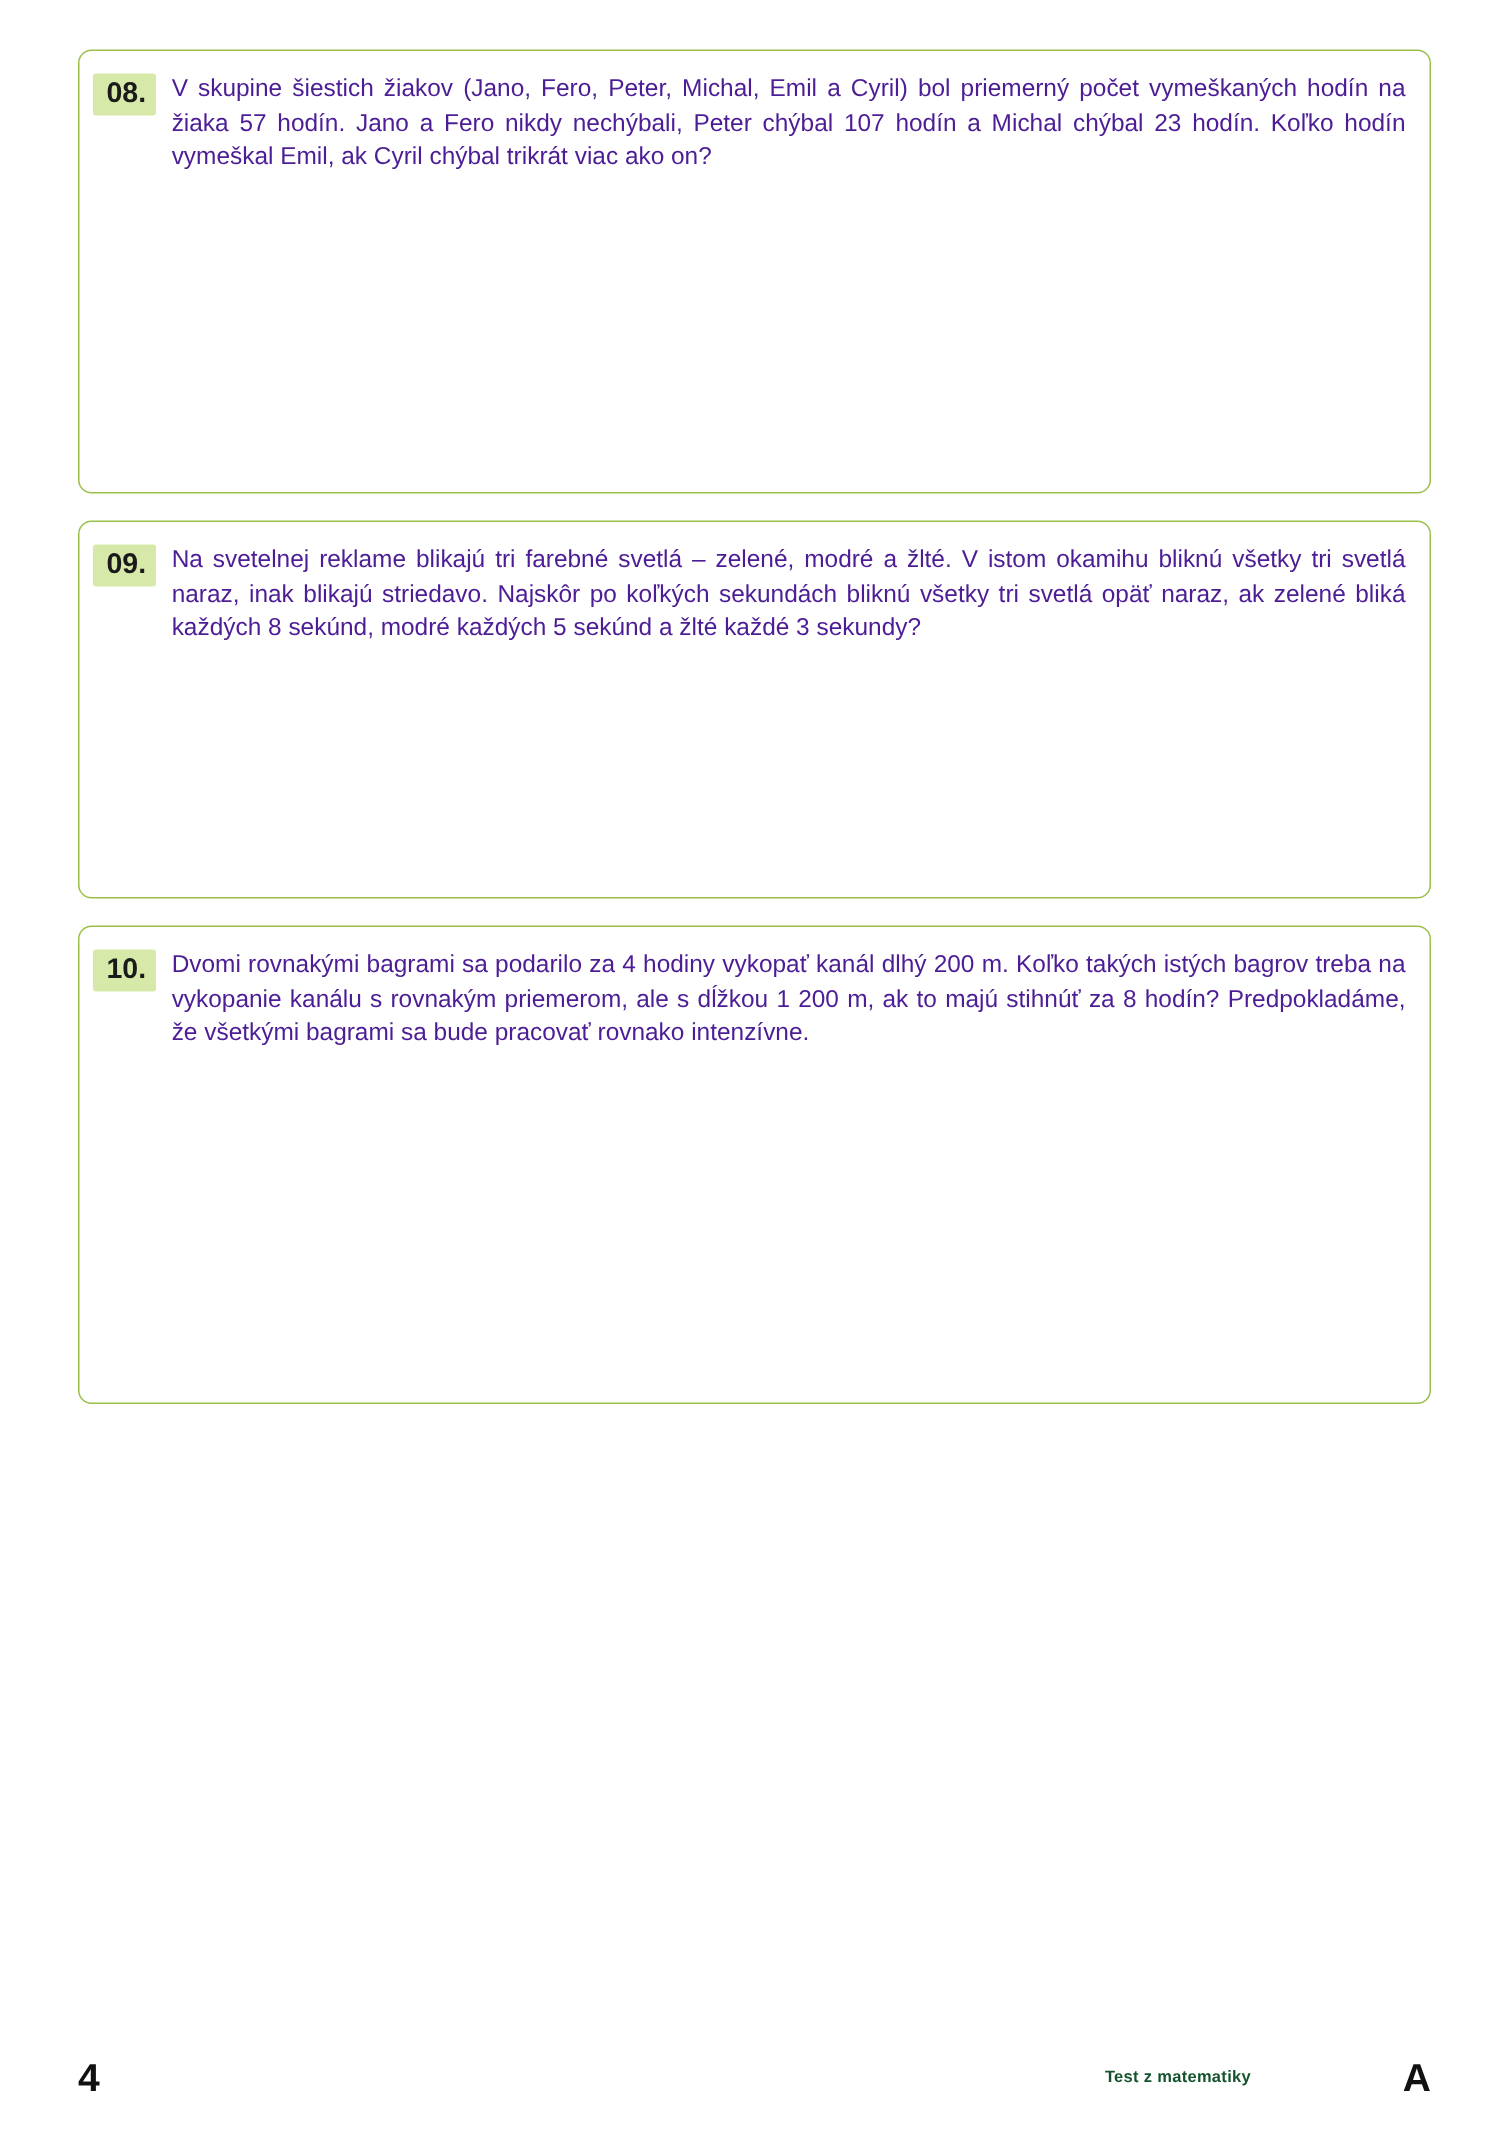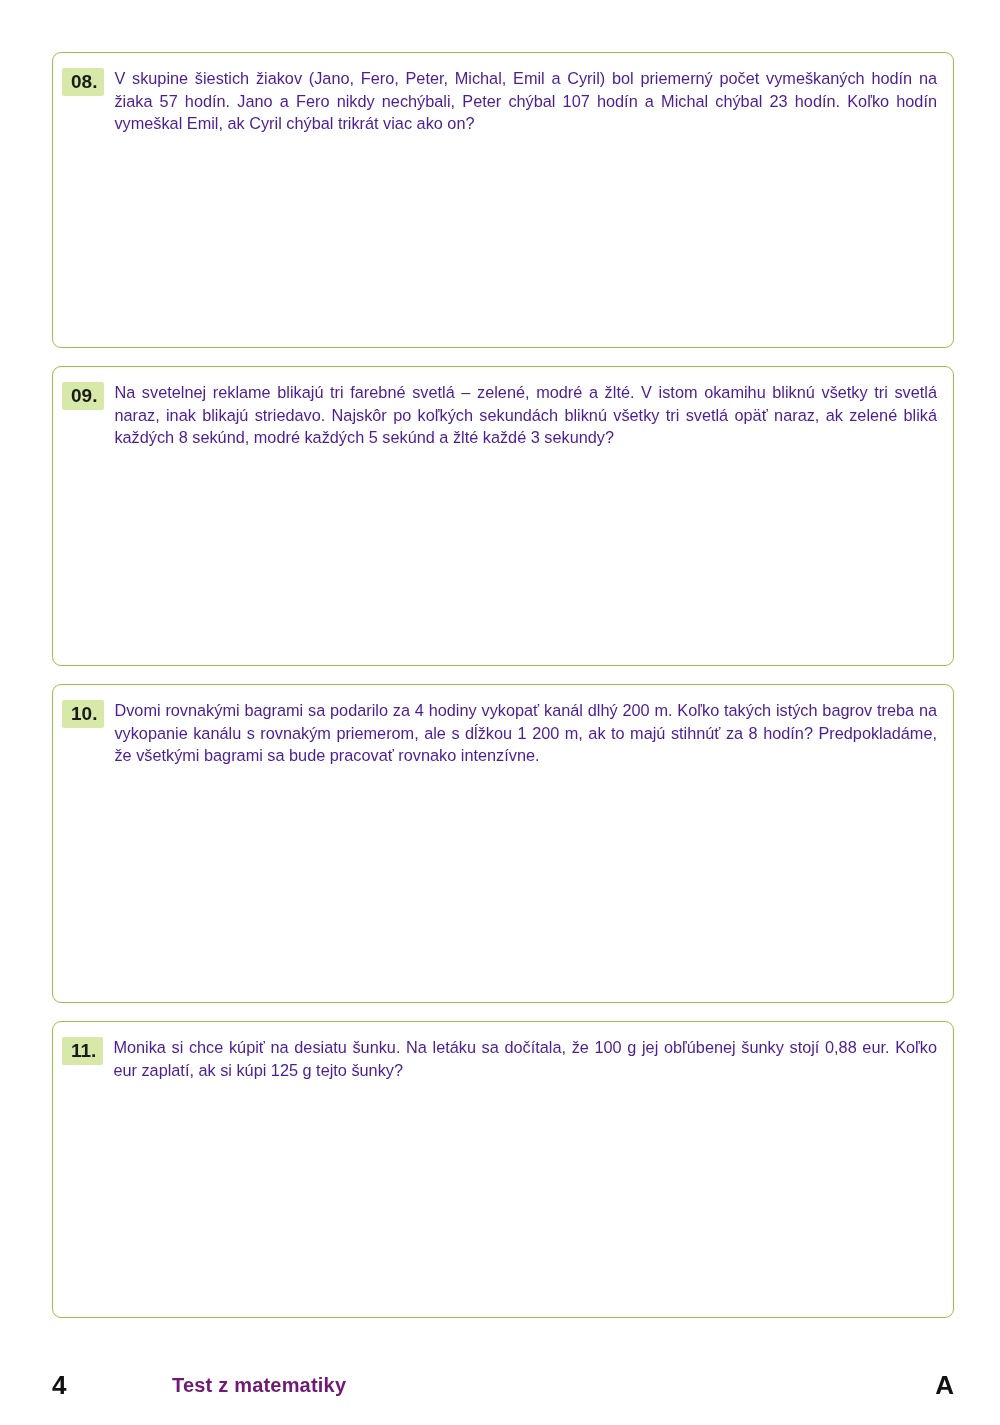--- a/index.html
+++ b/index.html
@@ -12,21 +12,21 @@
     height: 1425px;
     font-family: "Liberation Sans", sans-serif;
     color: #1a1a1a;
     position: relative;
     overflow: hidden;
   }
   .page {
     width: 1000px;
     height: 1425px;
     box-sizing: border-box;
-    padding: 52px 46px 0 52px;
+    padding: 33px 46px 0 52px;
     position: relative;
   }
   .task {
     position: relative;
     border: 1.5px solid #9ac04a;
     border-radius: 9px;
     box-sizing: border-box;
     background: #ffffff;
     margin-bottom: 18px;
     padding: 0;
@@ -53,21 +53,21 @@
     flex: 1 1 auto;
     font-size: 16.3px;
     line-height: 22.6px;
     text-align: justify;
     text-justify: inter-word;
     padding-right: 2px;
     padding-top: 3px;
     color: #4c1d95;
   }
   .t08 { height: 296px; }
-  .t09 { height: 300px; }
+  .t09 { height: 252px; }
   .t10 { height: 319px; }
   .t11 { height: 297px; }
 
   .footer {
     position: absolute;
     left: 52px;
     right: 46px;
     bottom: 22px;
     height: 36px;
     display: flex;
@@ -75,25 +75,25 @@
     justify-content: space-between;
   }
   .footer-page {
     font-size: 26px;
     font-weight: bold;
     color: #111;
     width: 120px;
     text-align: left;
   }
   .footer-title {
-    font-size: 20px;
+    font-size: 11px;
     font-weight: bold;
-    color: #701a75;
+    color: #14532d;
     flex: 1 1 auto;
-    text-align: left;
+    text-align: right;
     letter-spacing: 0.2px;
   }
   .footer-variant {
     font-size: 26px;
     font-weight: bold;
     color: #111;
     width: 120px;
     text-align: right;
   }
 </style>
@@ -116,26 +116,20 @@
     </div>
   </div>
 
   <div class="task t10">
     <div class="task-inner">
       <span class="task-num">10.</span>
       <div class="task-text">Dvomi rovnakými bagrami sa podarilo za 4 hodiny vykopať kanál dlhý 200 m. Koľko takých istých bagrov treba na vykopanie kanálu s rovnakým priemerom, ale s dĺžkou 1 200 m, ak to majú stihnúť za 8 hodín? Predpokladáme, že všetkými bagrami sa bude pracovať rovnako intenzívne.</div>
     </div>
   </div>
 
-  <div class="task t11">
-    <div class="task-inner">
-      <span class="task-num">11.</span>
-      <div class="task-text">Monika si chce kúpiť na desiatu šunku. Na letáku sa dočítala, že 100 g jej obľúbenej šunky stojí 0,88 eur. Koľko eur zaplatí, ak si kúpi 125 g tejto šunky?</div>
-    </div>
-  </div>
 
   <div class="footer">
     <div class="footer-page">4</div>
     <div class="footer-title">Test z matematiky</div>
     <div class="footer-variant">A</div>
   </div>
 
 </div>
 
 </body></html>

